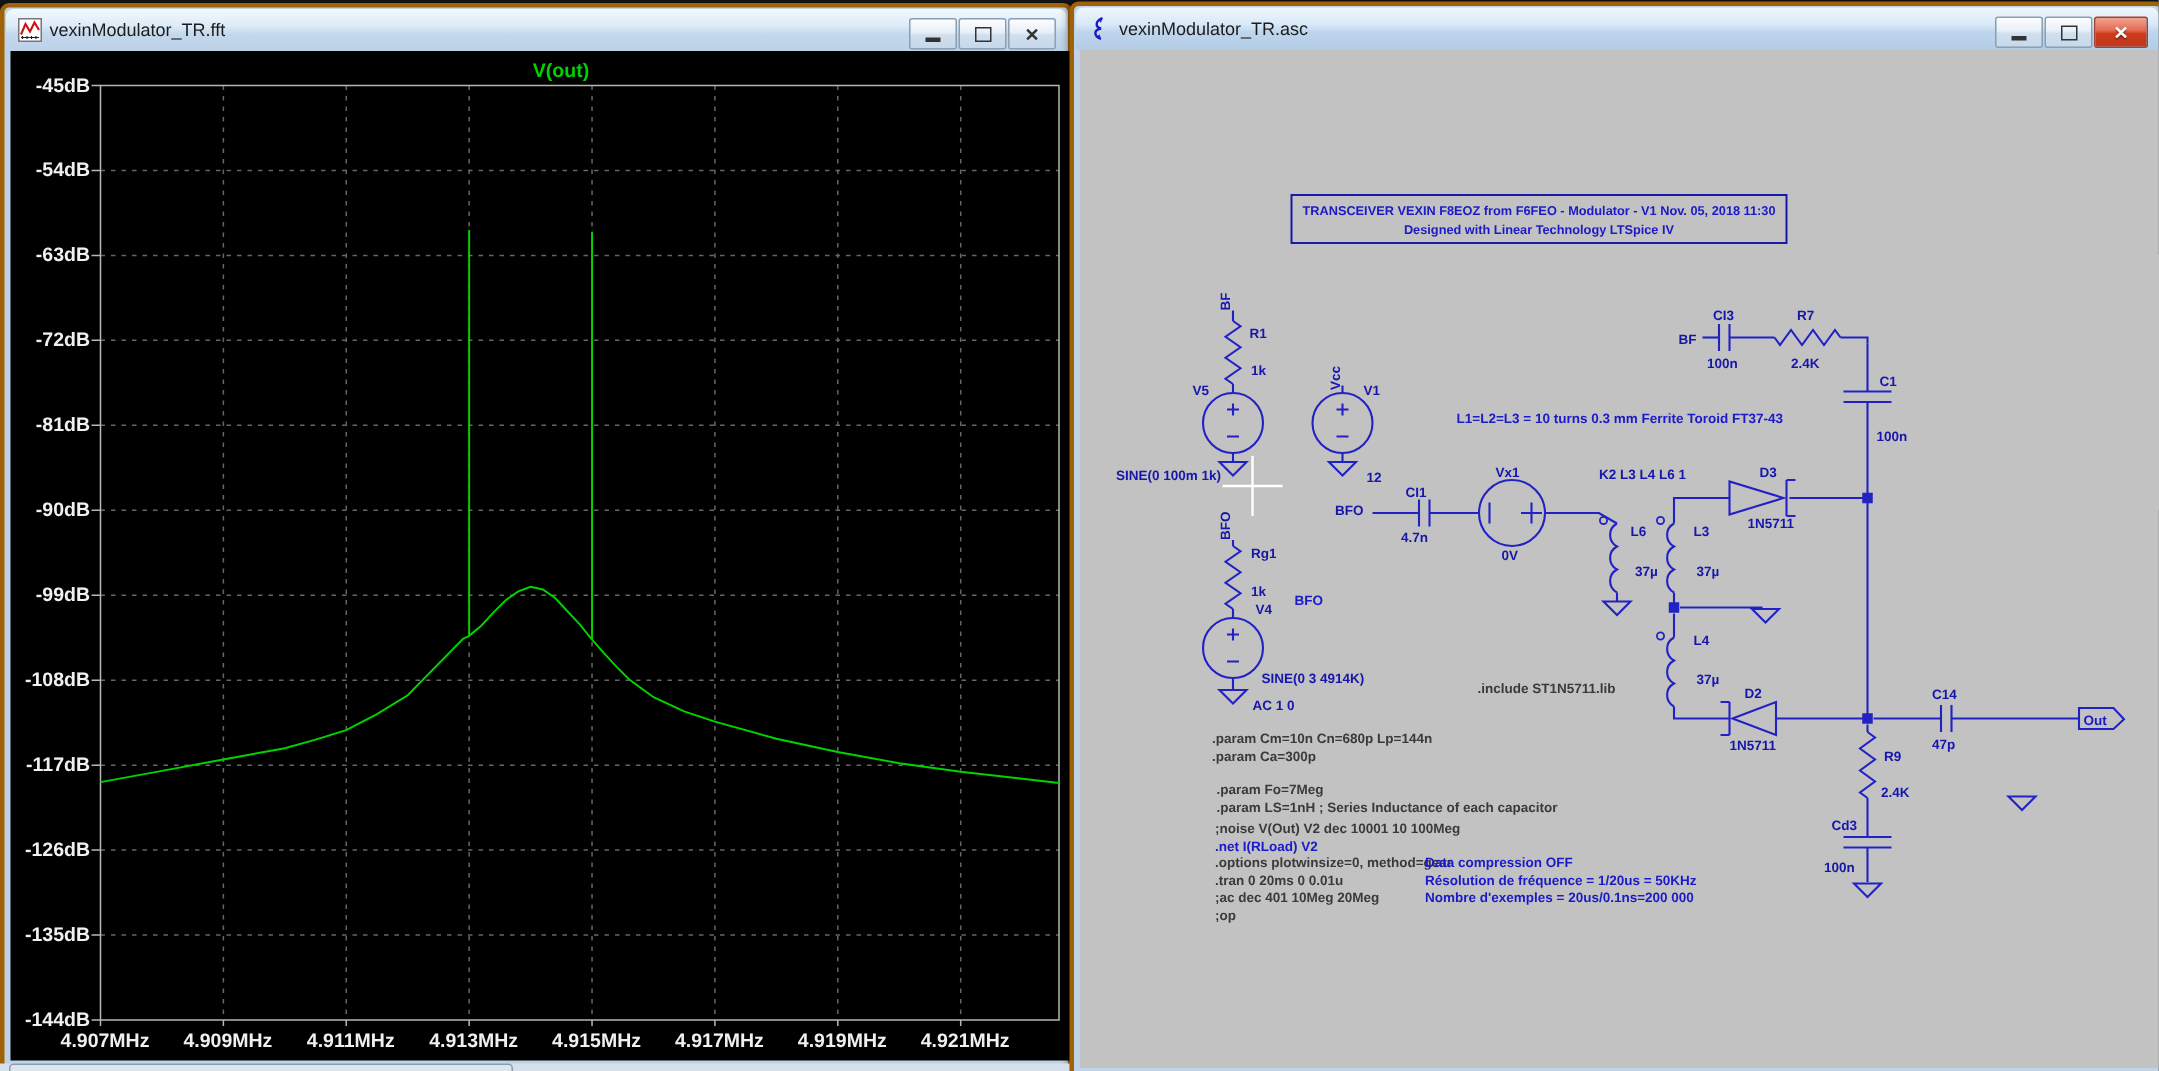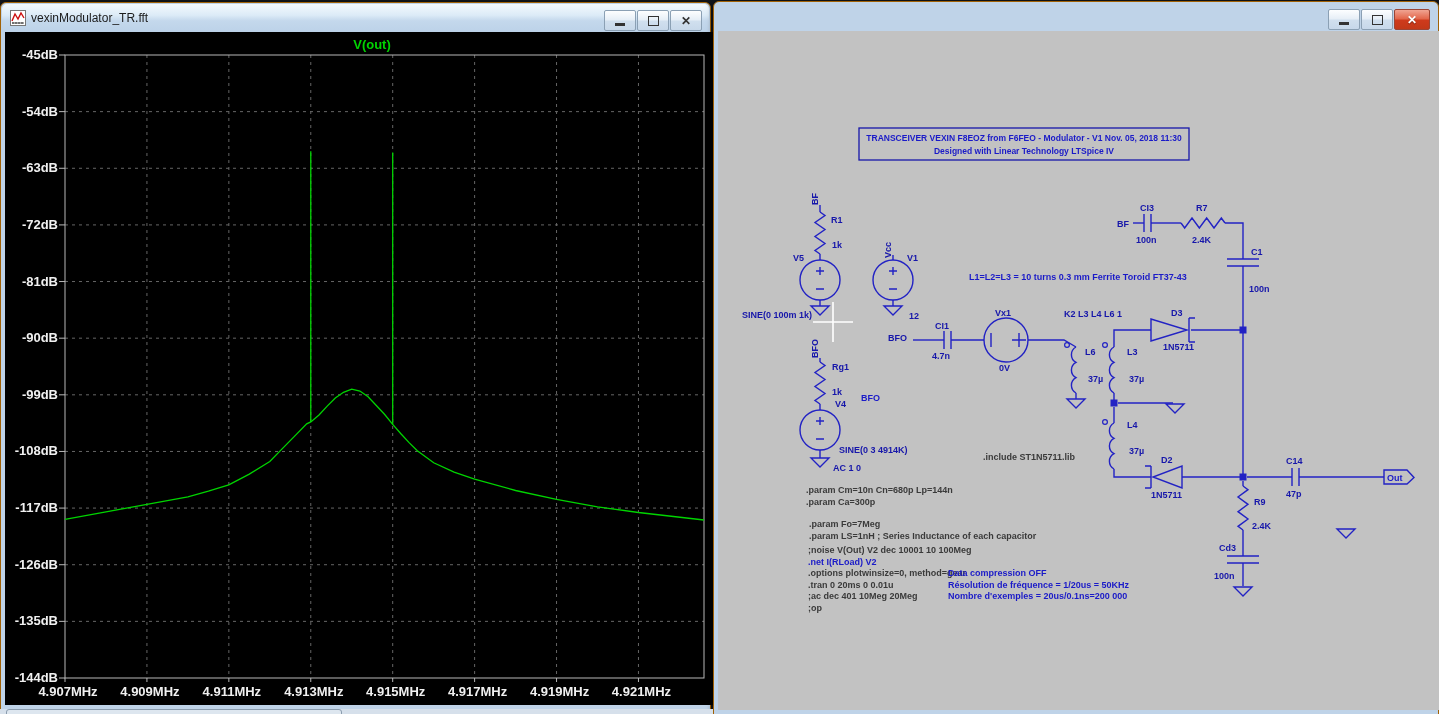--- a/index.html
+++ b/index.html
@@ -1,18 +1,18 @@
 <!DOCTYPE html>
 <html><head>
 <meta charset="utf-8">
 <style>
   html,body{margin:0;padding:0;}
   body{width:1439px;height:714px;position:relative;overflow:hidden;
        background:#14171c;font-family:"Liberation Sans",sans-serif;}
-  .win{position:absolute;border:1px solid #a16207;border-radius:6px 6px 0 0;
+  .win{position:absolute;border:3px solid #a16207;border-radius:6px 6px 0 0;
        background:#bfd3e8;box-shadow:0 0 6px rgba(0,0,0,.5);}
   .titlebar{position:absolute;left:1px;right:1px;top:1px;height:28px;
        border-radius:5px 5px 0 0;display:flex;align-items:center;
        background:linear-gradient(#f4f9fd,#dcebf7 40%,#c4d8ec 60%,#bcd2e8);}
   .win.active .titlebar{background:linear-gradient(#f0f7fd,#d8e9f7 40%,#bdd4ec 60%,#b4cde6);}
   .win-icon{width:16px;height:16px;margin:0 5px 0 8px;flex:0 0 auto;}
   .win-title{font-size:12px;color:#1c1c1c;white-space:nowrap;}
   .btns{position:absolute;right:8px;top:7px;display:flex;}
   .wbtn{width:30px;height:19px;margin-left:1px;border:1px solid #8ba0b4;border-radius:2px;
         background:linear-gradient(#fdfeff,#e7eff7 45%,#d0dfee 55%,#c7d8ea);
@@ -117,20 +117,27 @@
         <text x="640.461538461546" y="693" text-anchor="middle" font-size="13" font-weight="bold" fill="#f0f0f0">4.921MHz</text>
         <text x="371" y="46" text-anchor="middle" font-size="13" font-weight="bold" fill="#00d400">V(out)</text>
         <polyline points="64.0,516.4 105.0,508.9 145.9,501.3 186.9,493.8 207.4,488.1 227.8,481.8 248.3,471.1 268.8,458.5 281.1,445.9 293.4,433.4 305.7,420.8 309.8,418.9 318.0,412.0 326.2,403.1 334.3,395.0 342.5,389.3 350.7,386.2 358.9,388.0 367.1,393.7 375.3,402.5 383.5,411.3 391.7,421.4 399.9,430.8 408.1,439.6 416.3,447.8 432.7,459.8 453.1,469.2 473.6,476.1 514.6,487.5 555.5,496.3 596.5,503.8 637.5,509.5 703.0,517.0" fill="none" stroke="#00d400" stroke-width="1.3"></polyline>
         <line x1="309.76923076923913" y1="418.8777777777778" x2="309.76923076923913" y2="148.28181818181815" stroke="#00d400" stroke-width="1.3"></line>
         <line x1="391.69230769230677" y1="421.39494949494946" x2="391.69230769230677" y2="149.54040404040404" stroke="#00d400" stroke-width="1.3"></line>
       </svg>
   </div>
 </div>
 
 <div class="win active" id="sch-win" style="left:713px;top:1px;width:724px;height:713px;">
+  <div class="titlebar">
+    <svg class="win-icon" viewBox="0 0 16 16">
+      <path d="M10,1 C5,3 5,7 9,8 C4,9 4,13 9,15" fill="none" stroke="#1a1acc" stroke-width="1.6"></path>
+      <path d="M10,1 l-3,1.2 l2,2 Z M9,15 l-3,-1.2 l2,-2 Z" fill="#1a1acc"></path>
+    </svg>
+    <span class="win-title">vexinModulator_TR.asc</span>
+  </div>
   <div class="btns">
     <div class="wbtn">
         <div class="glyph-min"></div>
       </div>
     <div class="wbtn">
         <div class="glyph-rest"></div>
       </div>
     <div class="wbtn close-red">
         <span class="glyph-x white">✕</span>
       </div>

